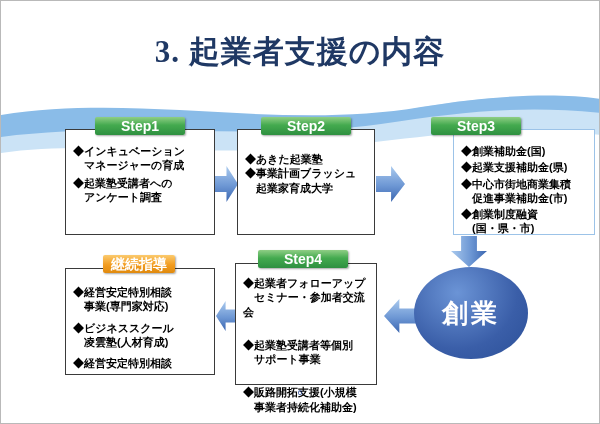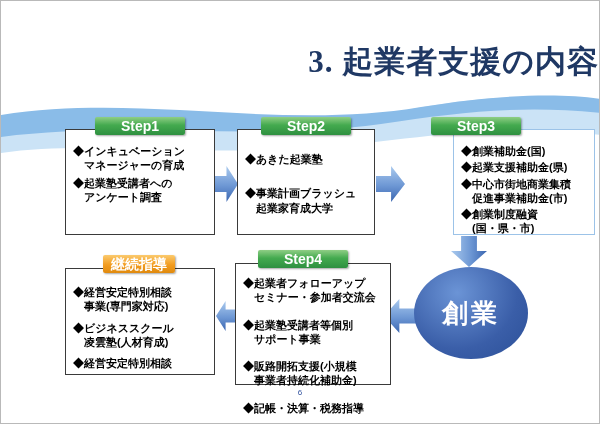--- a/index.html
+++ b/index.html
@@ -3,37 +3,37 @@
 <meta charset="utf-8">
 <style>
   html,body{margin:0;padding:0;background:#ffffff;}
   .slide{
     position:relative;width:600px;height:424px;box-sizing:border-box;
     background:#ffffff;border:1px solid #b9b9b9;overflow:hidden;
     font-family:"Liberation Sans",sans-serif;
   }
   .wave{position:absolute;left:0;top:0;z-index:0;}
   .title{
-    position:absolute;left:0;top:40px;width:100%;text-align:right;
+    position:absolute;left:0;top:30px;width:100%;text-align:center;
     font-family:"Liberation Serif",serif;font-weight:bold;font-size:31px;
     color:#1F3864;letter-spacing:1px;z-index:2;
   }
   .box{
     position:absolute;background:#ffffff;border:1px solid #3a3a3a;z-index:2;
     box-sizing:border-box;display:flex;flex-direction:column;
     padding:14px 7px 4px 7px;
   }
   .box .item{
     white-space:pre-line;font-size:11px;font-weight:bold;color:#000;
     line-height:1.3;
   }
   .b-step1{left:64px;top:128px;width:150px;height:106px;gap:3px;}
-  .b-step2{left:236px;top:128px;width:138px;height:106px;gap:20px;padding-top:22px;}
+  .b-step2{left:236px;top:128px;width:138px;height:106px;padding-top:22px;}
   .b-step3{left:404px;top:128px;width:142px;height:106px;gap:2px;border-color:#9CC3E8;margin-left:48px;}
-  .b-step4{left:234px;top:262px;width:156px;height:122px;gap:13px;padding-top:12px;}
+  .b-step4{left:234px;top:262px;width:142px;height:122px;gap:19px;padding-top:12px;}
   .b-keizoku{left:64px;top:267px;width:150px;height:107px;gap:7px;padding-top:16px;}
   .tag{
     position:absolute;z-index:3;color:#fff;font-weight:bold;font-size:14px;
     text-align:center;line-height:18px;height:18px;border-radius:2px;
     box-shadow:1px 1px 2px rgba(0,0,0,.35);
   }
   .tag.green{background:linear-gradient(180deg,#8fce85 0%,#44aa4f 45%,#2e9040 100%);}
   .tag.orange{background:linear-gradient(180deg,#fbca6e 0%,#f29c1f 55%,#e08a0e 100%);}
   .t-step1{left:94px;top:116px;width:90px;}
   .t-step2{left:260px;top:116px;width:90px;}

